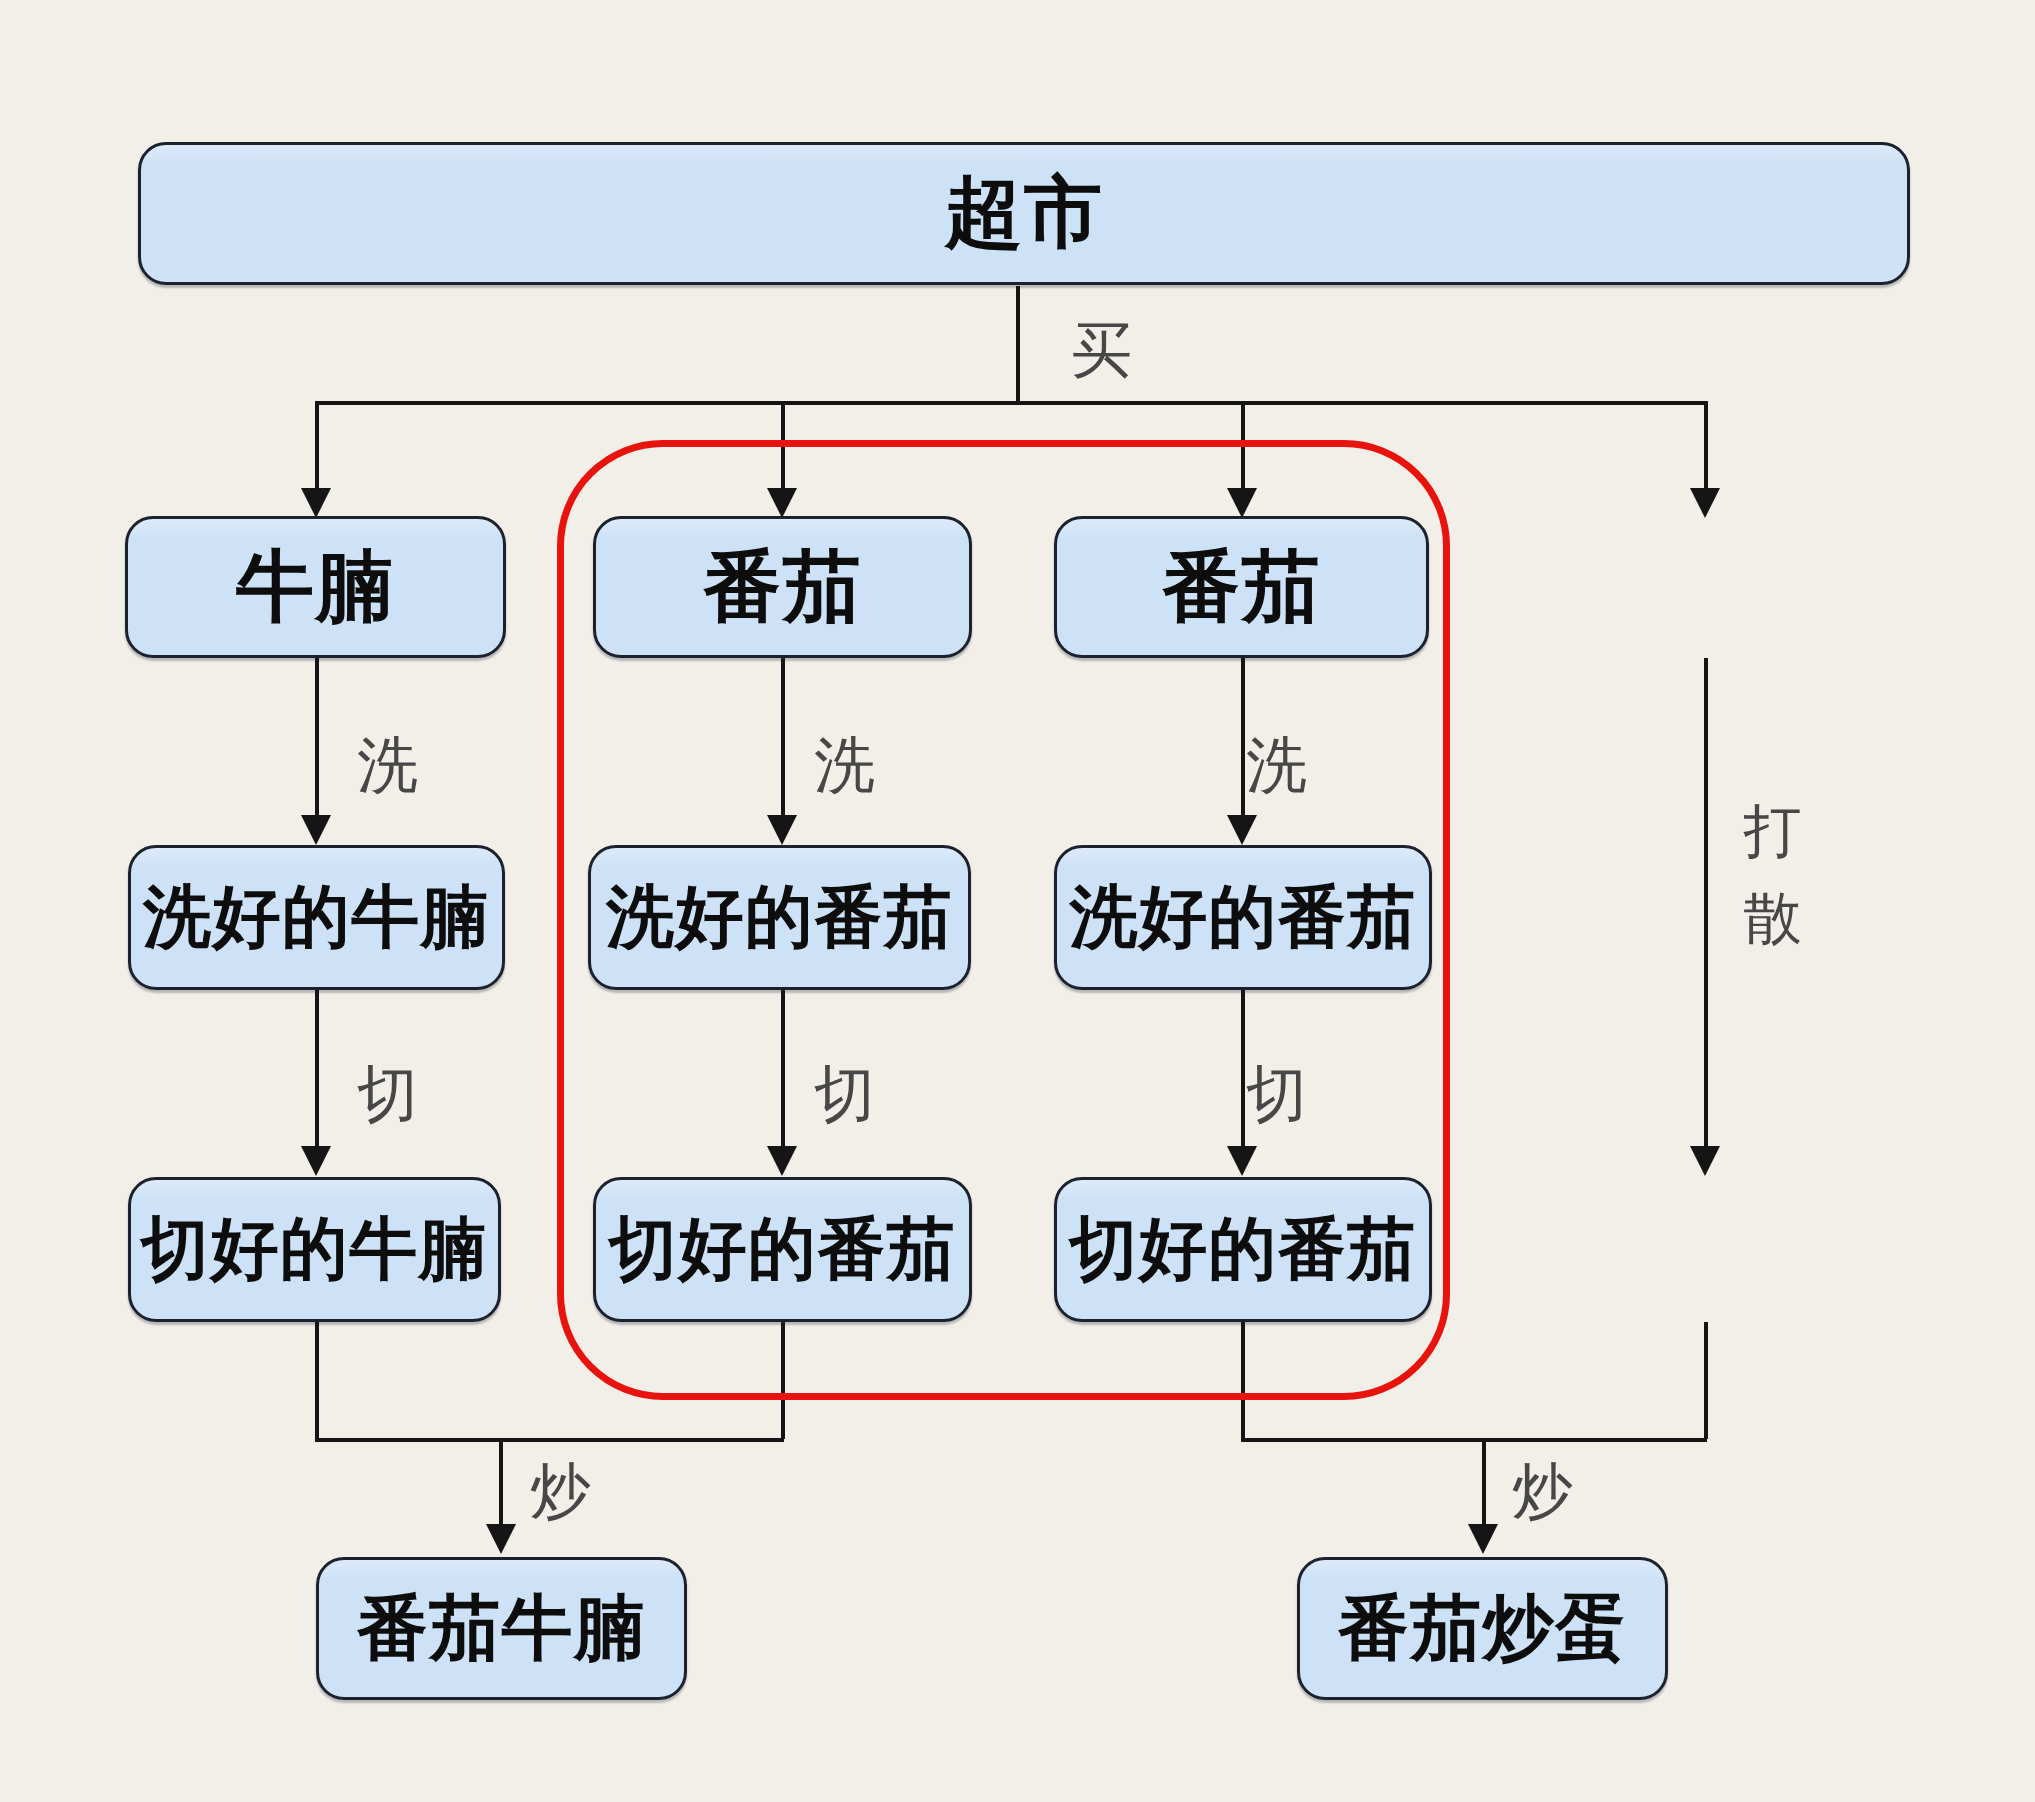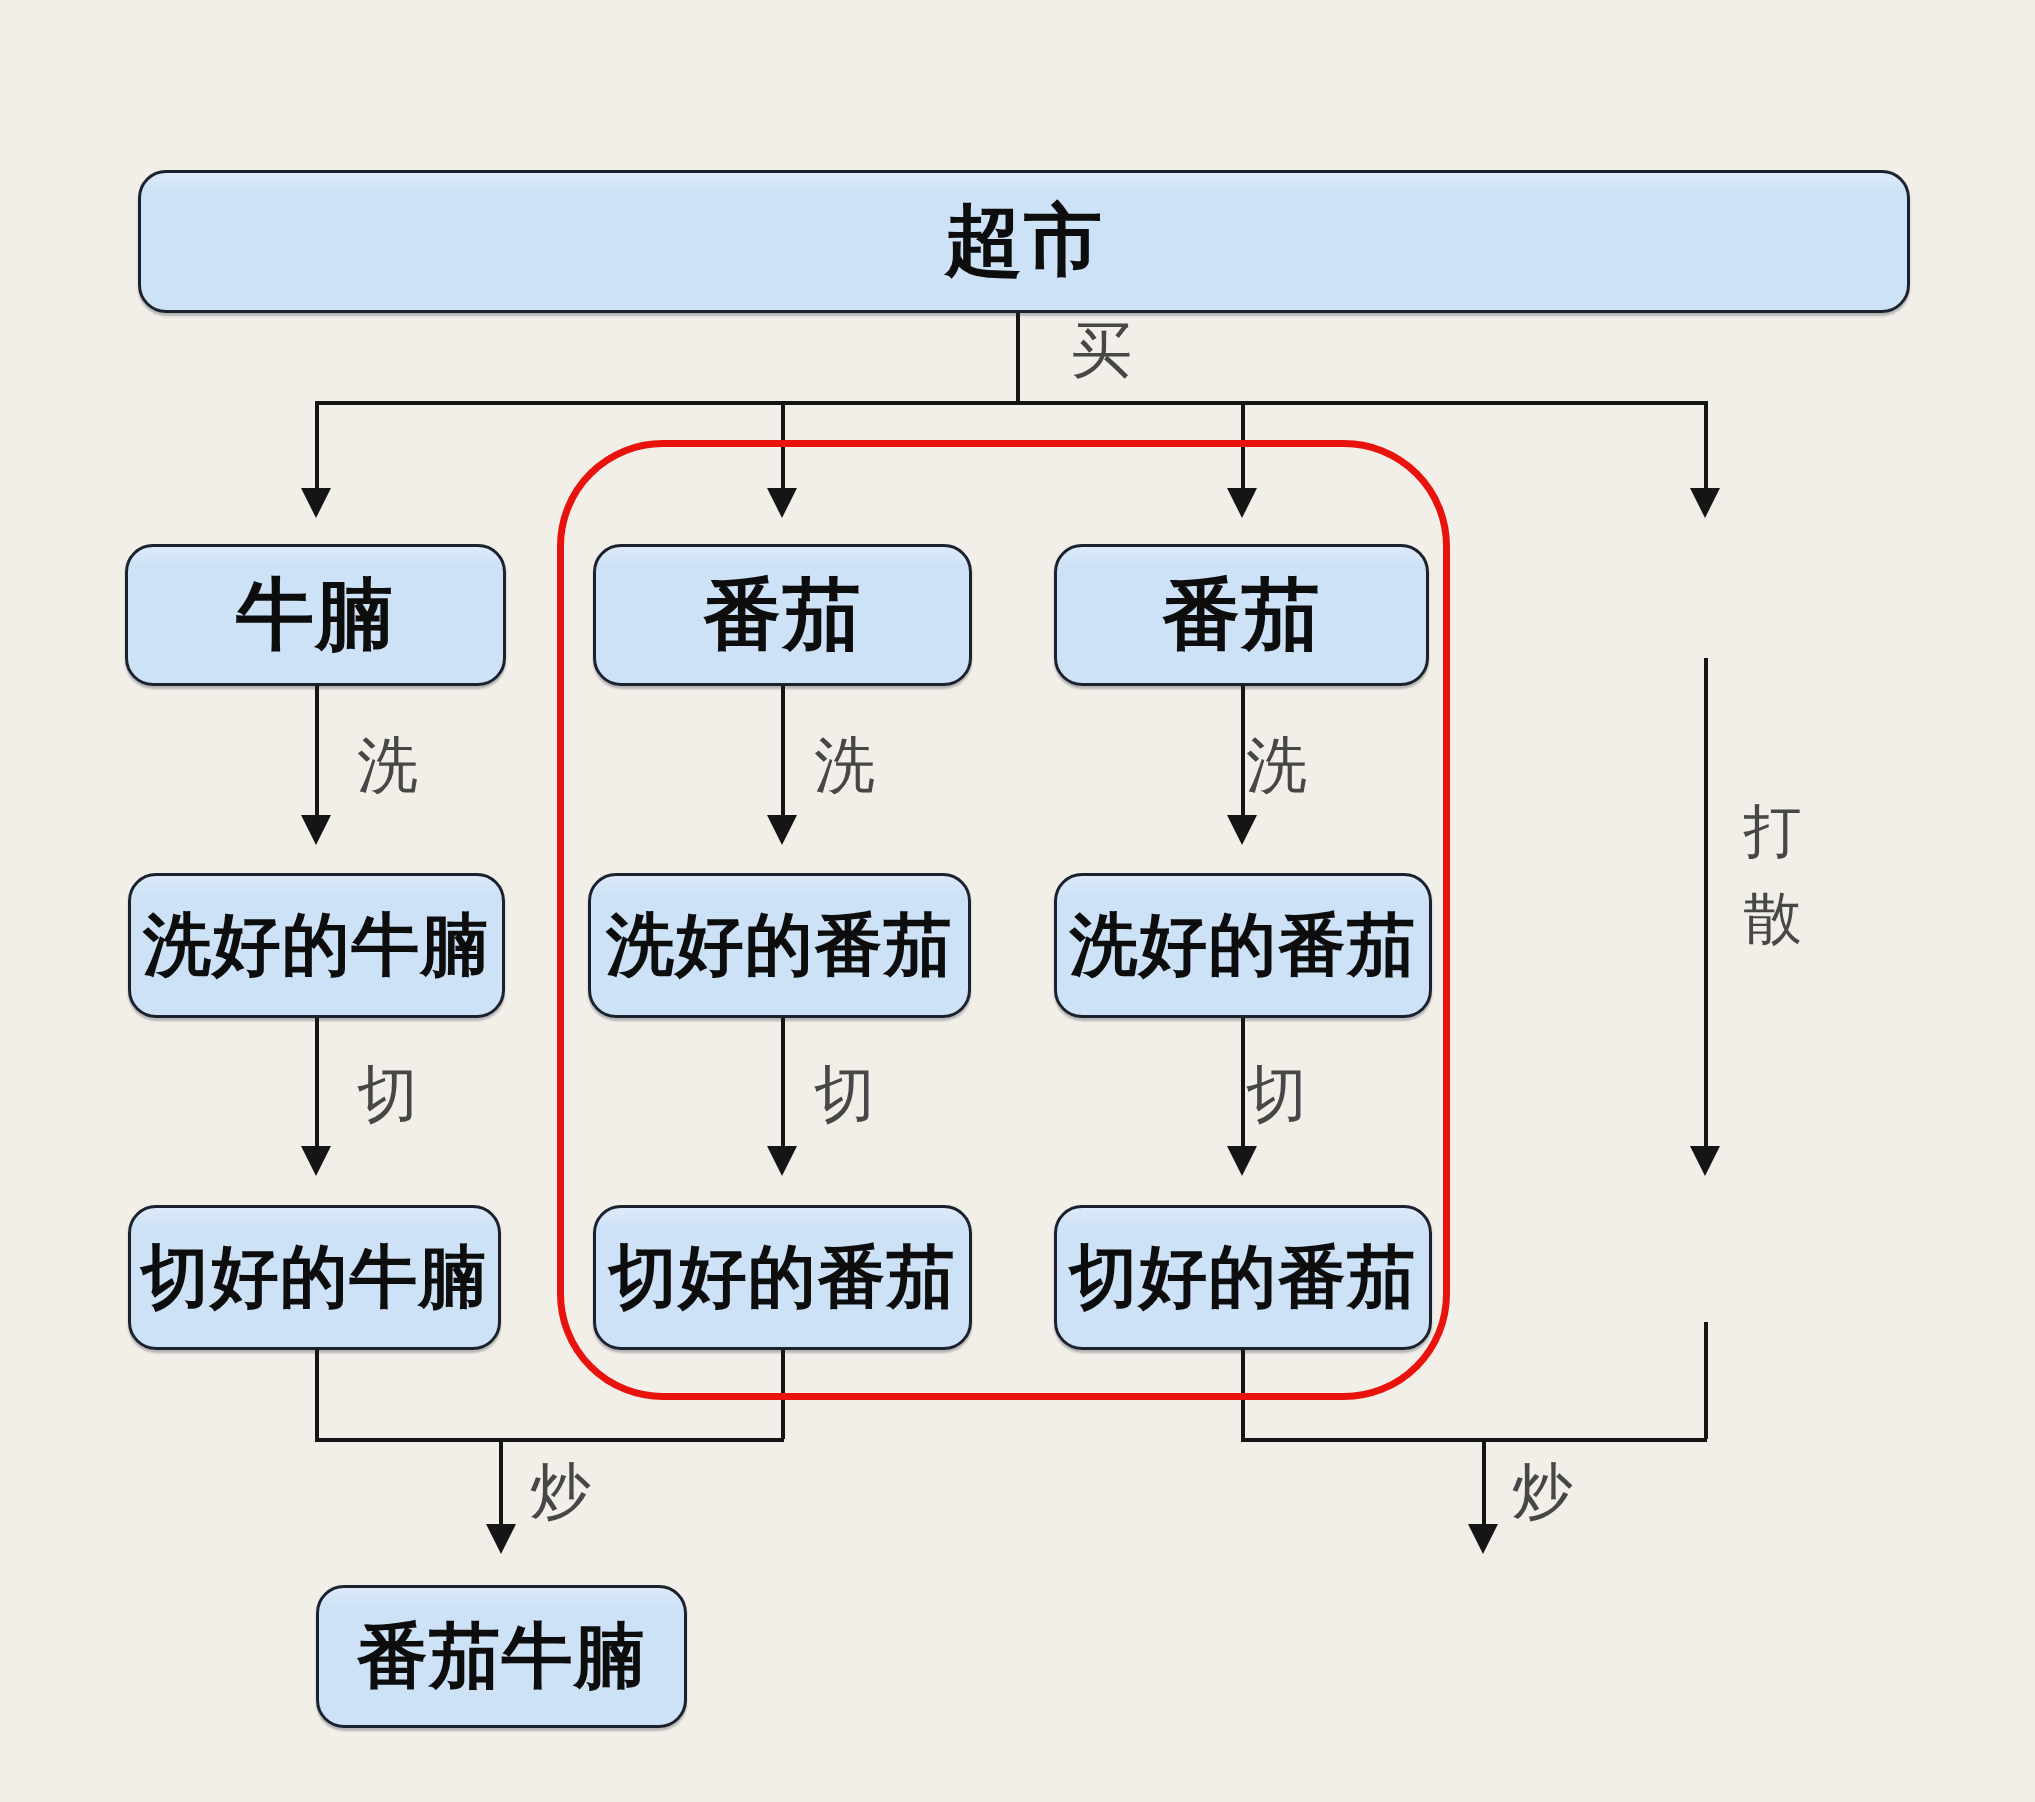--- a/index.html
+++ b/index.html
@@ -11,21 +11,21 @@
   #canvas{
     position:relative;width:2035px;height:1802px;background:var(--background);
     font-family:"Liberation Sans","DejaVu Sans",sans-serif;overflow:hidden;
   }
   .node{
     position:absolute;display:flex;align-items:center;justify-content:center;
     background:linear-gradient(180deg,var(--node-fill-top) 0%,var(--node-fill) 14%,var(--node-fill) 100%);
     border:3.5px solid var(--node-border);border-radius:28px;
     color:var(--node-text);font-weight:600;letter-spacing:1.4px;
     box-shadow:0 2.8px 2.1px rgba(30,35,55,.28);
-    box-sizing:border-box;z-index:2;white-space:nowrap;margin-top:28px;
+    box-sizing:border-box;z-index:2;white-space:nowrap;
   }
   .f110{font-size:78px;} .f96{font-size:68px;} .f100{font-size:71px;}
   .vline{position:absolute;width:3.5px;background:var(--line);z-index:1;}
   .hline{position:absolute;height:3.5px;background:var(--line);z-index:1;}
   .arrow{
     position:absolute;width:0;height:0;z-index:1;
     border-left:15px solid transparent;border-right:15px solid transparent;
     border-top:30px solid var(--line);
   }
   .elabel{
@@ -107,17 +107,18 @@
   <div class="elabel" style="left:530px;top:1455px;">炒</div>
 
   <div class="vline" style="left:1241px;top:1322px;height:117px;"></div>
   <div class="vline" style="left:1704px;top:1322px;height:117px;"></div>
   <div class="hline" style="left:1241px;top:1438px;width:466px;"></div>
   <div class="vline" style="left:1482px;top:1438px;height:88px;"></div>
   <div class="arrow" style="left:1468px;top:1524px;"></div>
   <div class="elabel" style="left:1512px;top:1455px;">炒</div>
 
   <div class="node f100" style="left:316px;top:1557px;width:371px;height:143px;">番茄牛腩</div>
+  <div class="node f100" style="left:1297px;top:1557px;width:371px;height:143px;">番茄炒蛋</div>
 
   <div id="highlight"></div>
 
 </div>
 
 
 </body></html>

